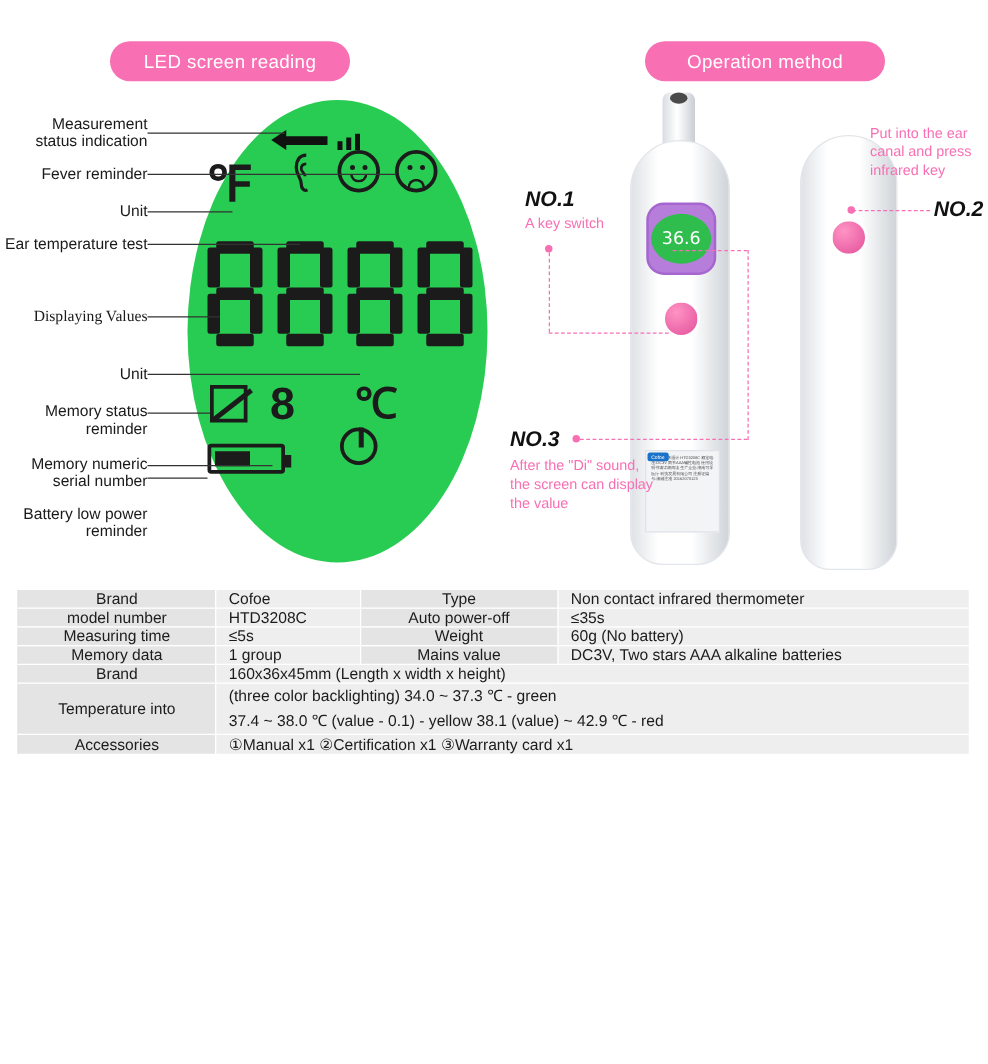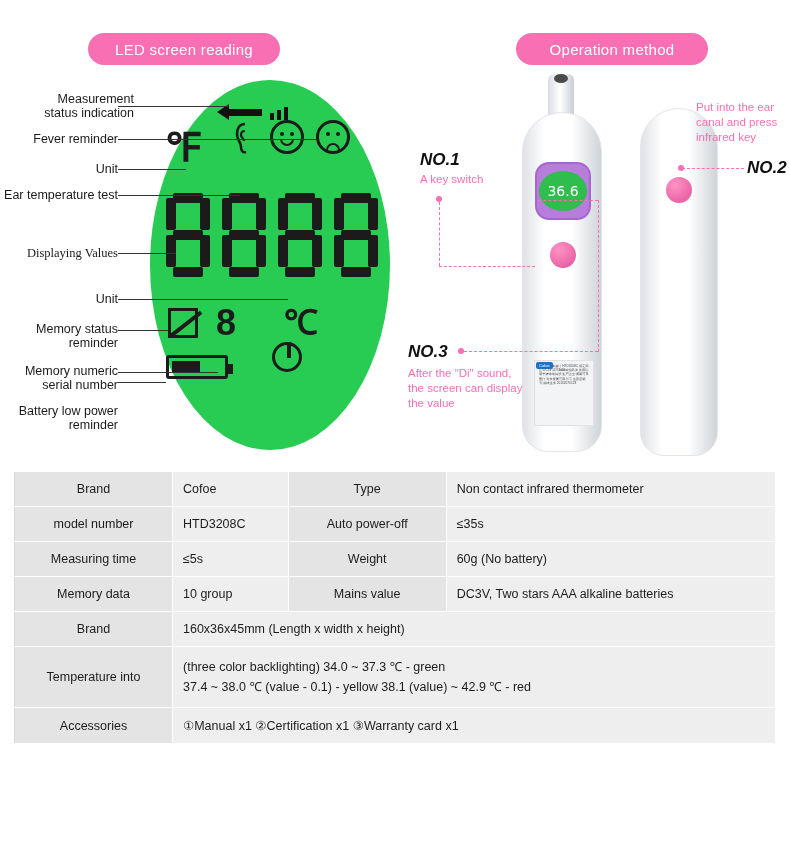--- a/index.html
+++ b/index.html
@@ -141,21 +141,21 @@
   .dash-v { position:absolute; border-left:1.5px dashed #f86fb4; }
   .dash-h { position:absolute; border-top:1.5px dashed #f86fb4; }
   .dot { position:absolute; width:6px; height:6px; background:#f86fb4; border-radius:50%; }
 
   
   #spec { position:absolute; left:14px; top:471px; width:762px; border-collapse:collapse; }
   #spec td {
     border:1px solid #ffffff;
     background:#ededed;
     font-size:12.5px;
-    padding:10px 10px;
+    padding:0 10px;
     color:#1c1c1c;
   }
   #spec td.k { text-align:center; width:158px; background:#e4e4e4; }
   #spec td.v { background:#eeeeee; }
   #spec tr td:first-child { border-left:1px solid #d9d9d9; }
   .two-line { line-height:20px; }
 </style>
 </head>
 <body>
 
@@ -243,21 +243,21 @@
 
   <div class="battery">
       <div class="fill"></div>
     </div>
 
   <div class="pwr">
       <div class="stem"></div>
       <div class="one"></div>
     </div>
 
-  <div class="lbl" style="left:16px; top:22px; width:118px;">
+  <div class="lbl" style="left:0px; top:22px; width:118px;">
     <span>Measurement</span><br>
     <span>status indication</span>
   </div>
   <div class="leader" style="left:118px; top:36px; width:110px;"></div>
 
   <div class="lbl" style="left:0px; top:62px; width:118px;">Fever reminder</div>
   <div class="leader" style="left:118px; top:69px; width:198px;"></div>
 
   <div class="lbl" style="left:0px; top:92px; width:118px;">Unit</div>
   <div class="leader" style="left:118px; top:99px; width:68px;"></div>
@@ -285,21 +285,21 @@
 
   <div class="lbl" style="left:0px; top:334px; width:118px;">
     <span>Battery low power</span><br>
     <span>reminder</span>
   </div>
   <div class="leader" style="left:118px; top:312px; width:48px;"></div>
 </div>
 
 <div id="device-area">
 
-  <div class="device" style="left:88px; top:0px; width:110px; height:390px;">
+  <div class="device" style="left:70px; top:0px; width:110px; height:390px;">
     <div class="probe" style="left:40px; top:4px; width:26px; height:42px;"></div>
     <div class="probe-tip" style="left:46px; top:4px; width:14px; height:9px;"></div>
     <div class="dev-body" style="left:14px; top:42px; width:80px; height:340px;"></div>
 
     <div class="screen" style="left:27px; top:92px; width:56px; height:58px;">
       <div class="inner">36.6</div>
     </div>
 
     <div class="btn-pink" style="left:40px; top:170px; width:30px; height:30px;"></div>
 
@@ -354,21 +354,21 @@
         <td class="v">≤35s</td>
       </tr>
       <tr>
         <td class="k">Measuring time</td>
         <td class="v">≤5s</td>
         <td class="k">Weight</td>
         <td class="v">60g (No battery)</td>
       </tr>
       <tr>
         <td class="k">Memory data</td>
-        <td class="v">10 group</td>
+        <td class="v">1 group</td>
         <td class="k">Mains value</td>
         <td class="v">DC3V, Two stars AAA alkaline batteries</td>
       </tr>
       <tr>
         <td class="k">Brand</td>
         <td class="v" colspan="3">160x36x45mm (Length x width x height)</td>
       </tr>
       <tr>
         <td class="k">Temperature into</td>
         <td class="v two-line" colspan="3">

